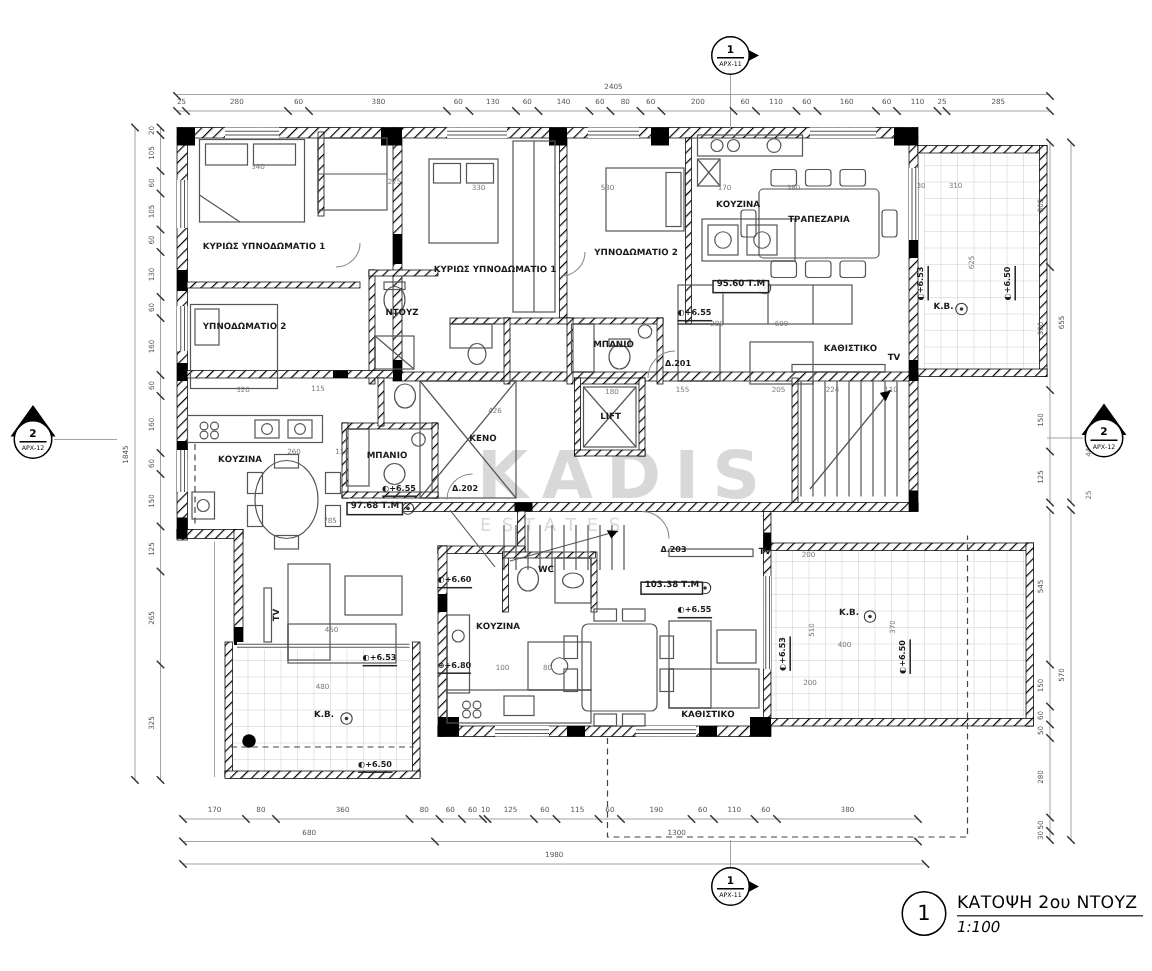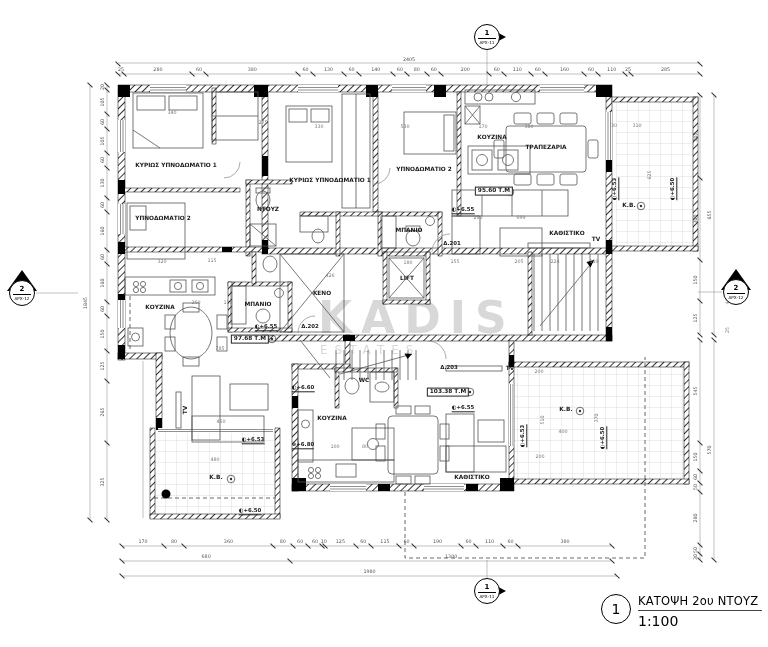--- a/index.html
+++ b/index.html
@@ -24,21 +24,21 @@
   .snum{font-size:7px;font-weight:700;}
   .sref{font-size:4.2px;border-top:1px solid #000;padding:1px 1px 0 1px;margin-top:1px;}
   .tri{position:absolute;width:0;height:0;z-index:1;}
   .tri-right{left:13px;top:3px;border-top:10px solid transparent;border-bottom:10px solid transparent;border-left:19px solid #000;}
   .tri-up{left:-2px;top:-10px;border-left:15px solid transparent;border-right:15px solid transparent;border-bottom:21px solid #000;}
   #titleblock{position:absolute;left:601px;top:594px;z-index:3;display:flex;align-items:flex-start;}
   .tcircle{width:28px;height:28px;border:1.5px solid #000;border-radius:50%;display:flex;align-items:center;
            justify-content:center;font-size:14px;color:#000;}
   .ttext{margin-left:7px;color:#000;}
   .ttitle{font-size:11.5px;letter-spacing:.2px;border-bottom:1px solid #444;padding:0 4px 2px 0;}
-  .tscale{font-size:14px;padding-top:2px;}
+  .tscale{font-size:10px;padding-top:2px;font-style:italic;}
 </style>
 </head>
 <body>
 
 <div id="stage">
 
   <div id="watermark">
     <div class="wm1">KADIS</div>
     <div class="wm2">ESTATES</div>
   </div>

